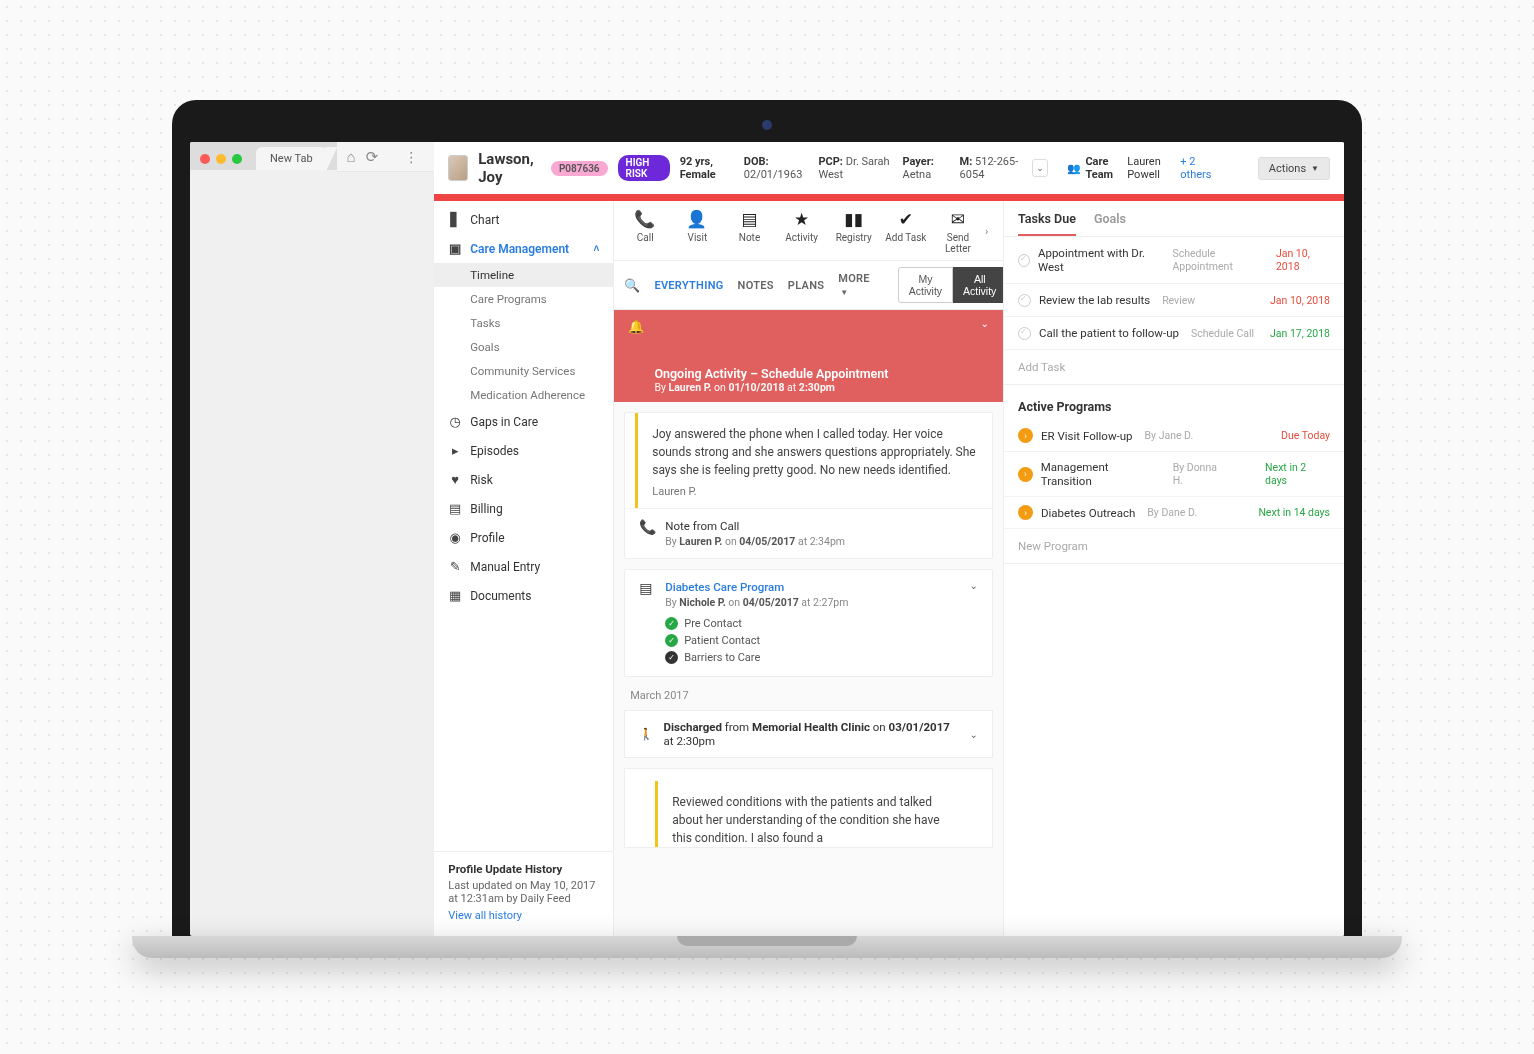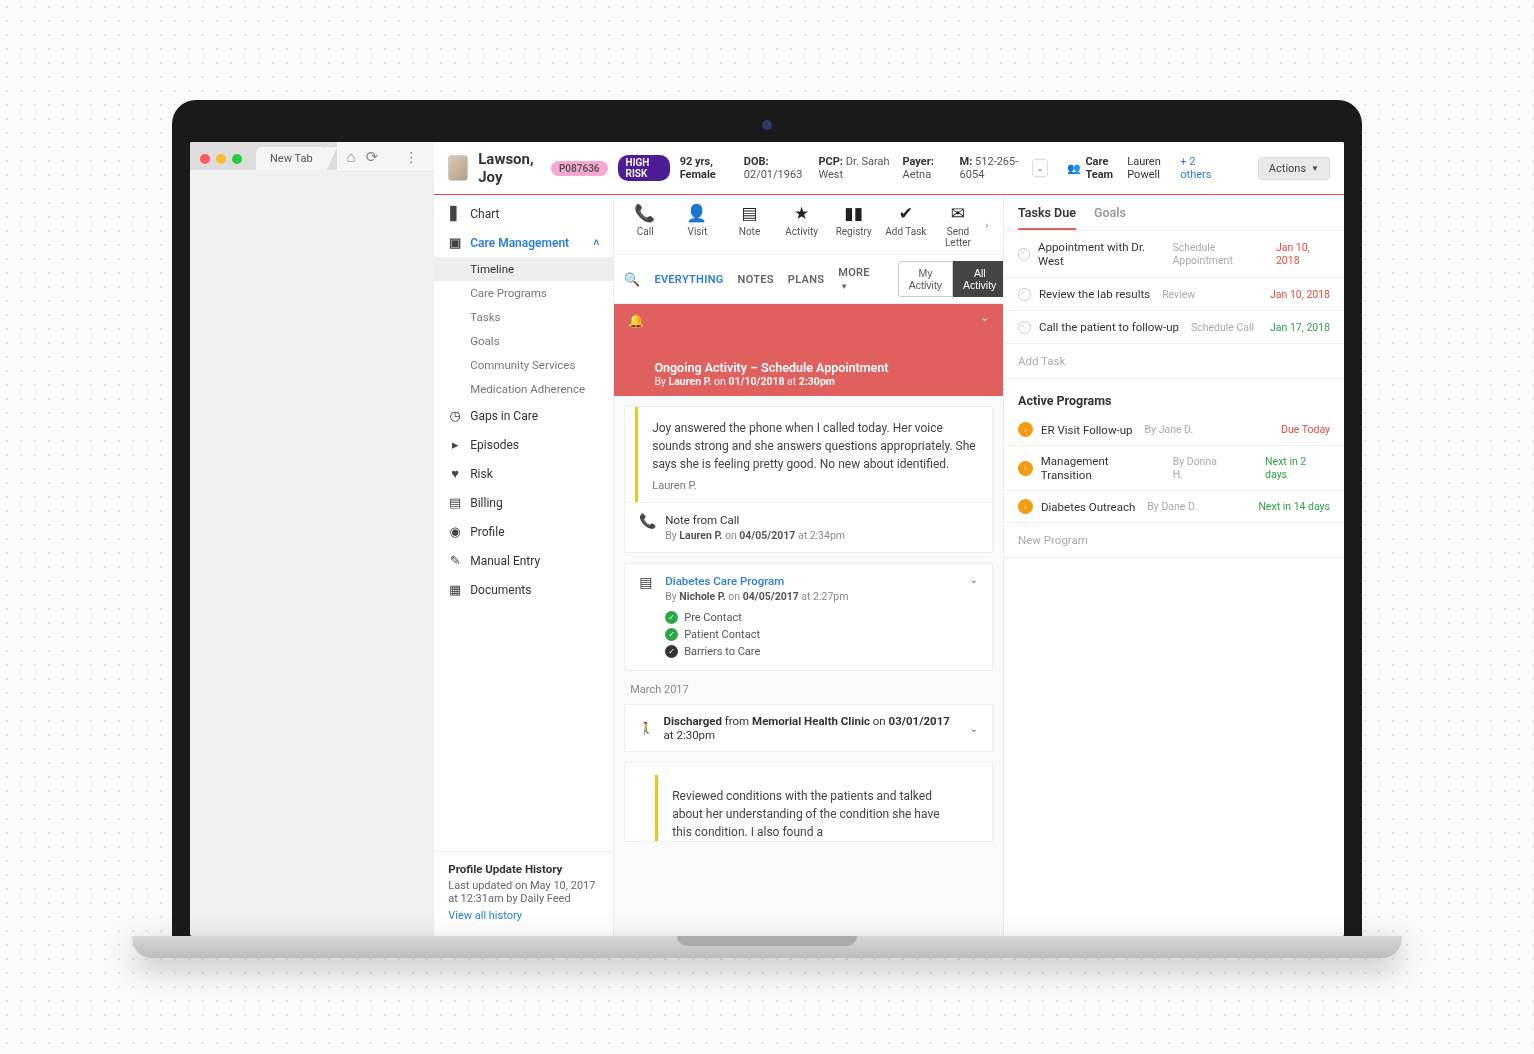--- a/index.html
+++ b/index.html
@@ -21,25 +21,25 @@
 .dot.red{background:#fc5b57;} .dot.yellow{background:#fdbc2e;} .dot.green{background:#28c840;}
 .tab { background:#f5f5f5; padding:5px 14px; font-size:11px; color:#555; border-radius:6px 6px 0 0; position:relative; }
 .tab::after{ content:''; position:absolute; right:-12px; top:0; bottom:0; width:14px; background:linear-gradient(115deg,#f5f5f5 49%, transparent 51%);}
 .browser-toolbar { height:30px; background:#f5f5f5; border-bottom:1px solid #e6e6e6; display:flex; align-items:center; padding:0 10px; gap:10px; }
 .tb-icon { color:#888; font-size:15px; }
 .omnibox { flex:1; height:18px; background:#eaeaea; border-radius:3px; }
 .tb-more { color:#888; font-size:14px; padding:0 6px;}
 
 
 .app { flex:1; display:flex; flex-direction:column; background:#fff; overflow:hidden; }
-.patient-header { display:flex; align-items:center; padding:8px 14px; gap:10px; border-bottom:1px solid #ef4444; }
+.patient-header { display:flex; align-items:center; padding:8px 14px; gap:10px; border-bottom:7px solid #ef4444; }
 .avatar { width:26px;height:26px;border-radius:3px; background:linear-gradient(135deg,#d9c9b8,#b99f85); border:1px solid #ccc; }
 .patient-name { font-weight:700; font-size:15px; }
 .pill { font-size:10px; padding:2px 8px; border-radius:10px; background:#f9a8d4; color:#555; font-weight:600; }
-.pill.risk { background:#4c1d95; color:#fff; }
+.pill.risk { background:#6d28d9; color:#fff; }
 .hdr-meta { font-size:11px; color:#555; }
 .hdr-meta b { color:#333; }
 .hdr-caret { width:20px; height:18px; border:1px solid #ddd; border-radius:3px; display:flex;align-items:center;justify-content:center; font-size:9px; color:#666; }
 .hdr-spacer { flex:1; }
 .care-team { font-size:11px; color:#333; display:flex; align-items:center; gap:4px;}
 .care-team .lk{ color:#2a7de1; }
 .actions-btn { background:#e9e9e9; border:1px solid #ddd; border-radius:3px; padding:4px 10px; font-size:11px; color:#444; display:flex;align-items:center;gap:5px;}
 
 .columns { flex:1; display:flex; overflow:hidden; }
 
@@ -263,21 +263,21 @@
             <span class="bell">🔔</span>
             <div>
               <div class="ttl">Ongoing Activity – Schedule Appointment</div>
               <div class="sub"><span>By </span><b>Lauren P.</b><span> on </span><b>01/10/2018</b><span> at </span><b>2:30pm</b></div>
             </div>
             <span class="exp">⌄</span>
           </div>
 
           <div class="card">
             <div class="note-block q">
-              <div class="note-body">Joy answered the phone when I called today. Her voice sounds strong and she answers questions appropriately. She says she is feeling pretty good. No new about identified.</div>
+              <div class="note-body">Joy answered the phone when I called today. Her voice sounds strong and she answers questions appropriately. She says she is feeling pretty good. No new needs identified.</div>
               <div class="note-attr">Lauren P.</div>
             </div>
             <div class="entry">
               <span class="eic">📞</span>
               <div>
                 <div class="ettl">Note from Call</div>
                 <div class="by"><span>By </span><b>Lauren P.</b><span> on </span><b>04/05/2017</b><span> at </span><span>2:34pm</span></div>
               </div>
             </div>
           </div>

